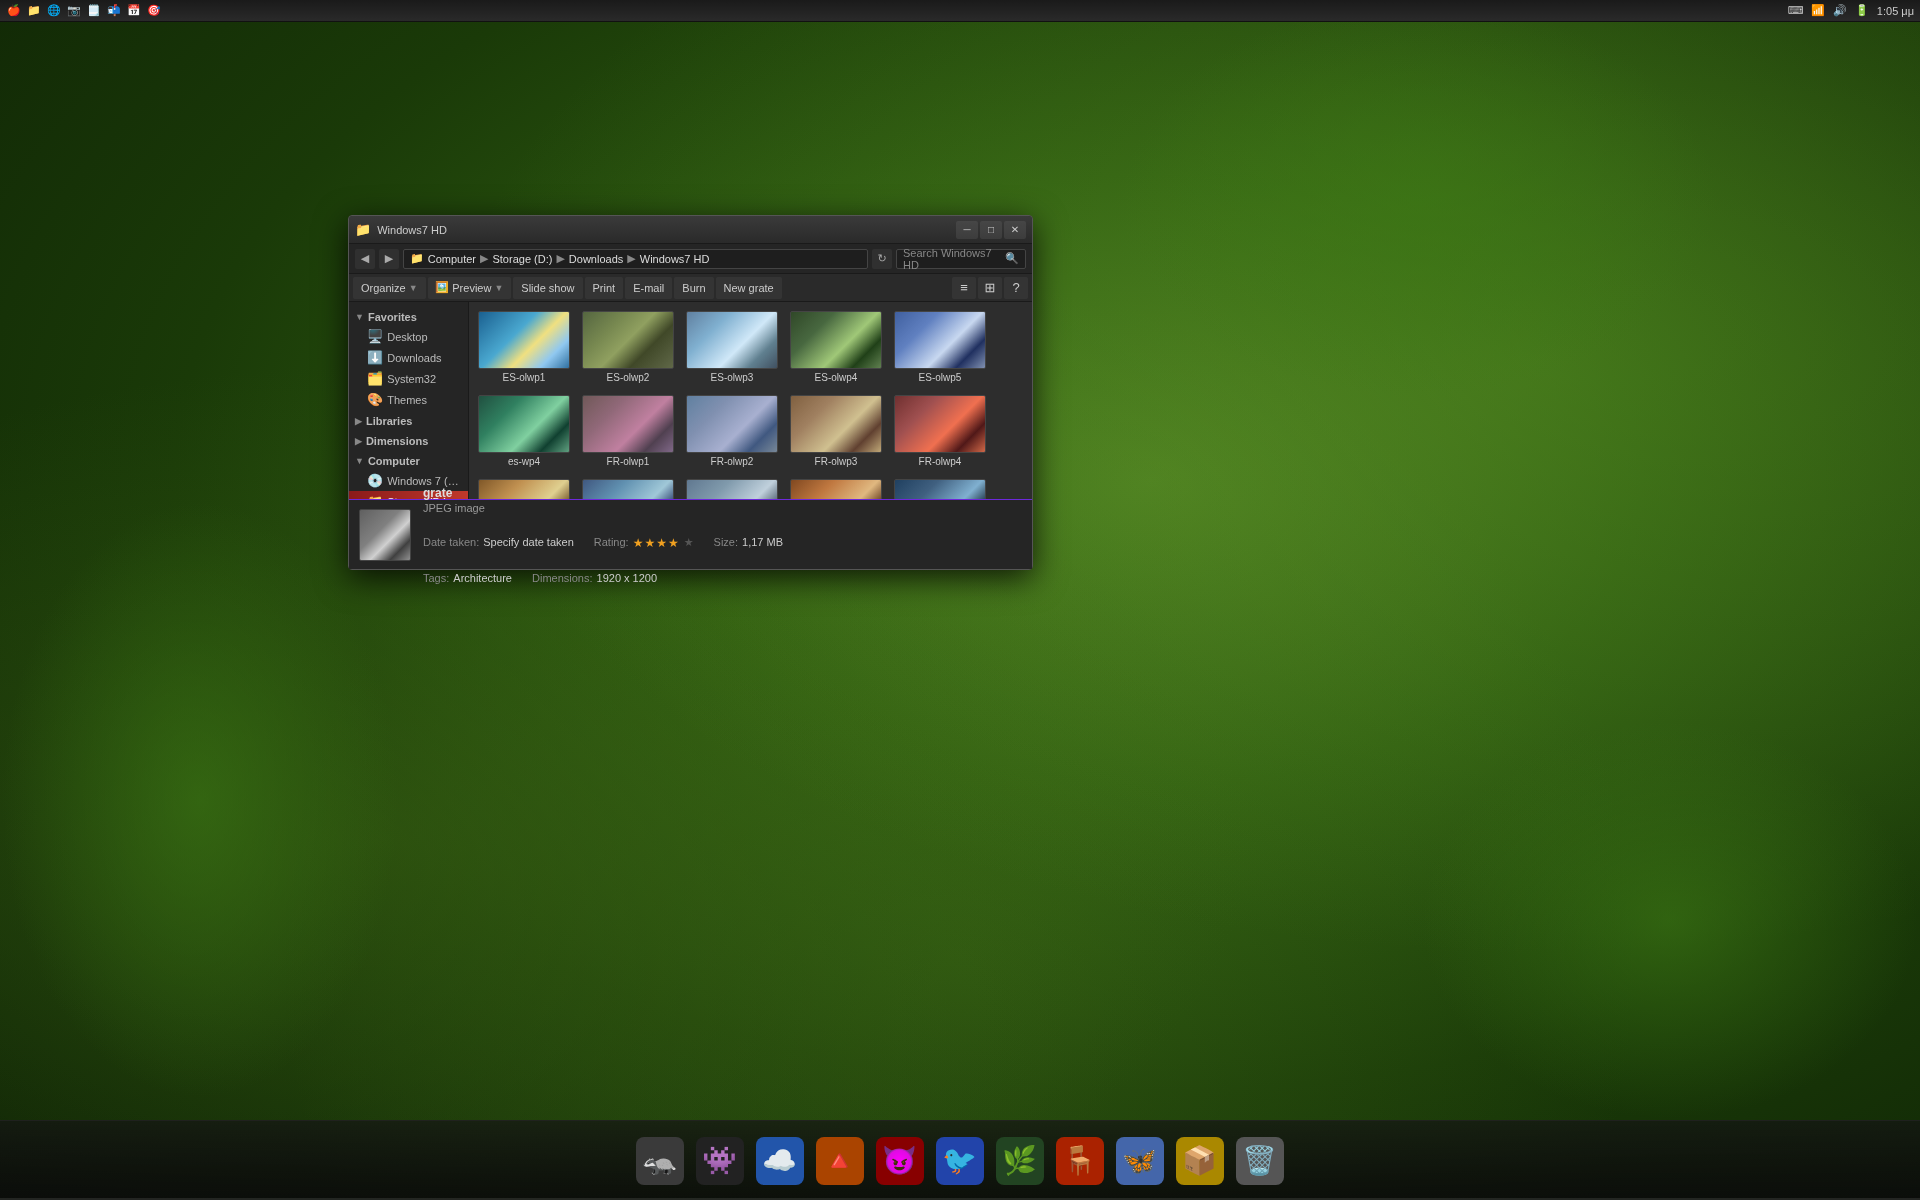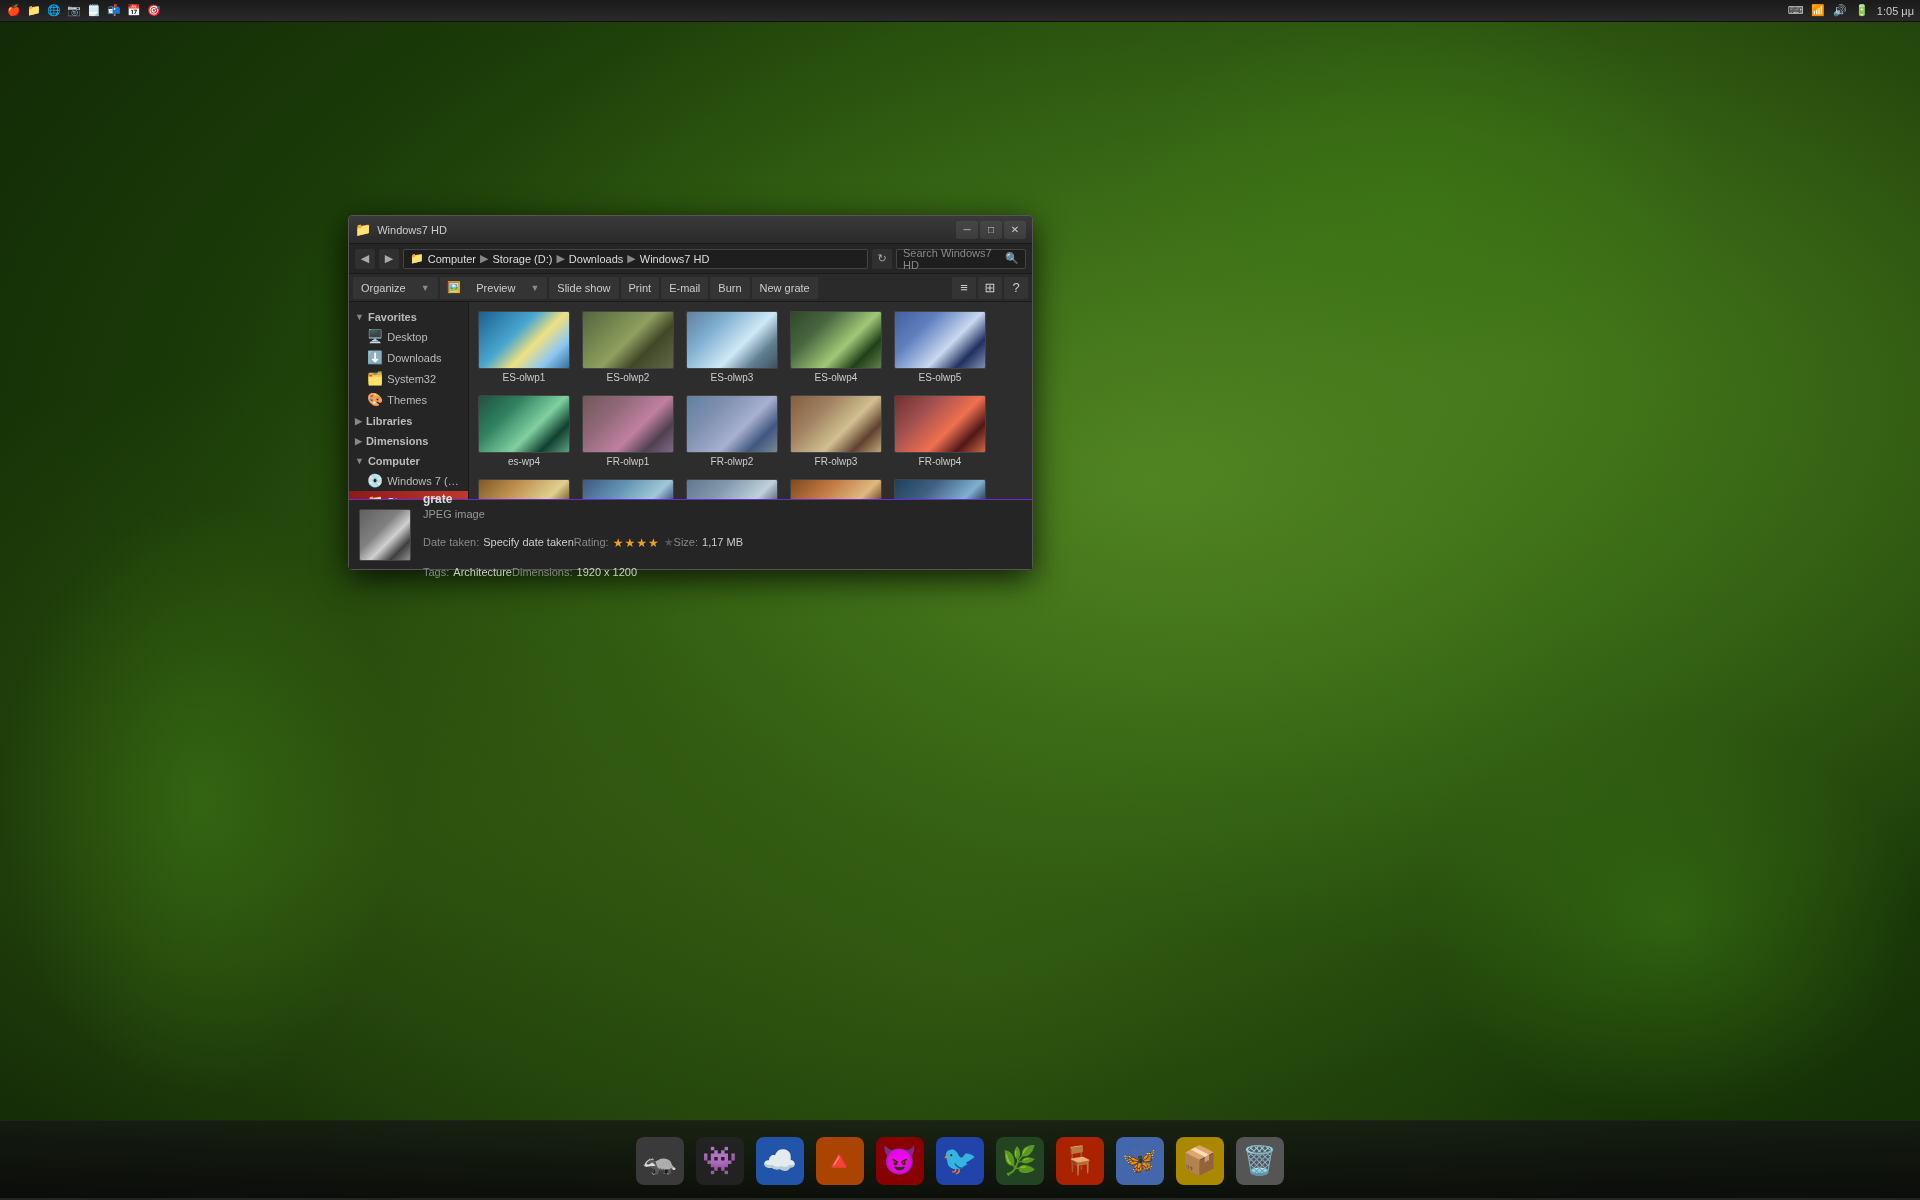--- a/index.html
+++ b/index.html
@@ -223,21 +223,21 @@
       height: 22px;
       padding: 0 8px;
       background: rgba(255,255,255,0.05);
       border: none;
       border-radius: 2px;
       color: #ccc;
       cursor: pointer;
       font-size: 11px;
       display: flex;
       align-items: center;
-      gap: 15px;
+      gap: 3px;
       white-space: nowrap;
     }
     .toolbar-spacer { flex: 1; }
     .view-btn {
       width: 24px;
       height: 22px;
       background: rgba(255,255,255,0.05);
       border: none;
       border-radius: 2px;
       color: #ccc;
@@ -381,21 +381,22 @@
       font-size: 12px;
       font-weight: bold;
       margin-bottom: 2px;
     }
     .status-type {
       color: #999;
       font-size: 11px;
     }
     .status-meta {
       display: flex;
-      margin-top: 16px;
+      gap: 20px;
+      margin-top: 22px;
     }
     .status-meta-item {
       display: flex;
       gap: 4px;
       font-size: 11px;
     }
     .meta-label { color: #888; }
     .meta-value { color: #ccc; }
     .stars {
       color: #f0a020;

